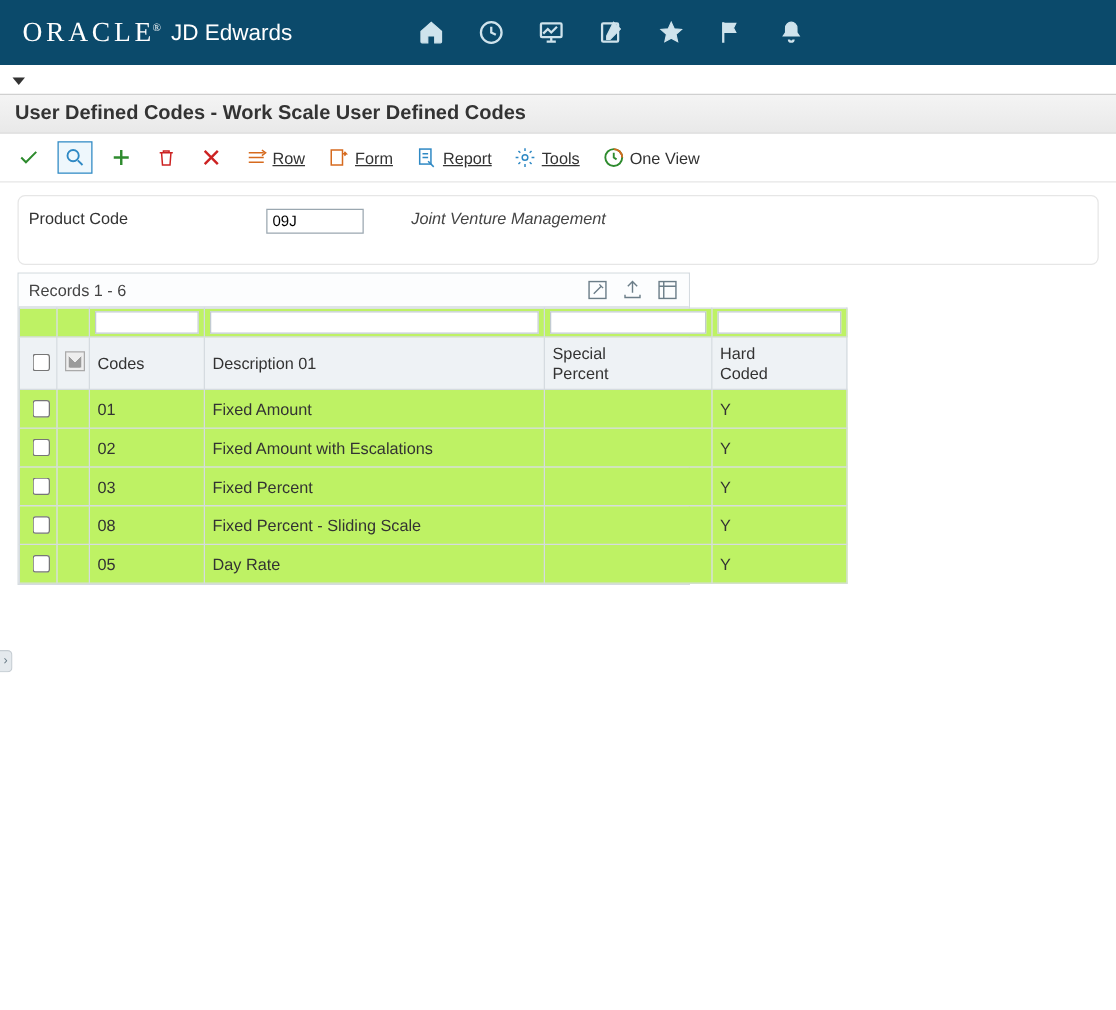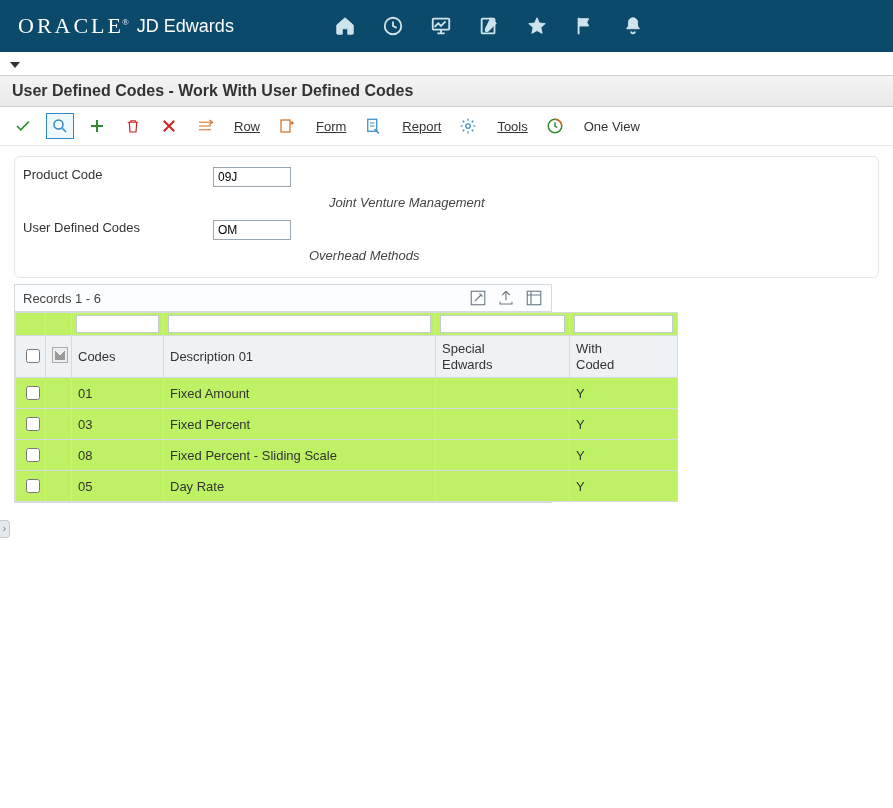--- a/index.html
+++ b/index.html
@@ -83,21 +83,21 @@
     display: flex;
     align-items: center;
     gap: 10px;
     padding: 6px 10px;
     border-bottom: 1px solid #e6e6e6;
     background: #fff;
   }
   .tbtn {
     display: inline-flex;
     align-items: center;
-    gap: 20px;
+    gap: 4px;
     cursor: pointer;
     padding: 3px 4px;
     color: #333;
     font-size: 13px;
   }
   .tbtn.boxed {
     border: 1px solid #2f89c4;
     background: #eef7fc;
   }
   .tbtn .u { text-decoration: underline; }
@@ -127,21 +127,21 @@
   }
   .filterpanel .lbl { width: 190px; color: #333; }
   .filterpanel input[type="text"]{
     width: 78px;
     height: 20px;
     border: 1px solid #9aa7b0;
     padding: 1px 4px;
     font-size: 12px;
     background: #fff;
   }
-  .filterpanel .desc { font-style: italic; color:#444; margin-left: 38px; margin-top: 28px; }
+  .filterpanel .desc { font-style: italic; color:#444; margin-left: 38px; }
 
   
   .gridwrap {
     margin: 2px 14px 14px 14px;
     border: 1px solid #d5dbe0;
     width: 538px;
   }
   .gridhdrbar {
     display:flex;
     align-items:center;
@@ -266,21 +266,21 @@
           <path d="M10 18a2 2 0 0 0 4 0" stroke="currentColor" stroke-width="2" fill="none"></path>
         </svg>
     </span>
   </div>
 </div>
 
 <div class="dropstrip">
   <span class="caret"></span>
 </div>
 
-<div class="titlebar">User Defined Codes - Work With User Defined Codes</div>
+<div class="titlebar">User Defined Codes - Work Scale User Defined Codes</div>
 
 <div class="toolbar">
   <span class="tbtn ico-ok">
     <svg viewBox="0 0 24 24">
         <path d="M4 12l5 5L20 6"></path>
       </svg>
   </span>
   <span class="tbtn boxed ico-search">
     <svg viewBox="0 0 24 24">
         <circle cx="10" cy="10" r="6"></circle>
@@ -339,25 +339,20 @@
       </svg>
     <span>One View</span>
   </span>
 </div>
 
 <div class="filterpanel">
   <div class="row">
     <span class="lbl">Product Code</span>
     <input type="text" value="09J" style="">
     <span class="desc">Joint Venture Management</span>
-  </div>
-  <div class="row" style="margin-bottom:0">
-    <span class="lbl">User Defined Codes</span>
-    <input type="text" value="OM" style="">
-    <span class="desc" style="margin-left:18px">Overhead Methods</span>
   </div>
 </div>
 
 <div class="gridwrap">
   <div class="gridhdrbar">
     <span>Records 1 - 6</span>
     <span class="gicons">
       <span>
         <svg viewBox="0 0 24 24">
             <rect x="3" y="3" width="18" height="18"></rect>
@@ -398,34 +393,42 @@
       <td><input type="text" style=""></td>
       <td><input type="text" style=""></td>
     </tr>
 
     <tr>
       <th class="chkcell"><input type="checkbox" class="rowchk" style=""></th>
       <th class="chkcell"><span class="edit-ico"></span></th>
       <th>Codes</th>
       <th>Description 01</th>
       <th>
-        <span>Special</span><br><span>Edwards</span>
+        <span>Special</span><br><span>Percent</span>
       </th>
       <th>
-        <span>With</span><br><span>Coded</span>
+        <span>Hard</span><br><span>Coded</span>
       </th>
     </tr>
 
     </tbody>
       <tbody id="grid-body">
         <tr>
           <td class="chkcell"><input type="checkbox" class="rowchk" style=""></td>
           <td></td>
           <td>01</td>
           <td>Fixed Amount</td>
+          <td></td>
+          <td>Y</td>
+        </tr>
+        <tr>
+          <td class="chkcell"><input type="checkbox" class="rowchk" style=""></td>
+          <td></td>
+          <td>02</td>
+          <td>Fixed Amount with Escalations</td>
           <td></td>
           <td>Y</td>
         </tr>
         <tr>
           <td class="chkcell"><input type="checkbox" class="rowchk" style=""></td>
           <td></td>
           <td>03</td>
           <td>Fixed Percent</td>
           <td></td>
           <td>Y</td>

